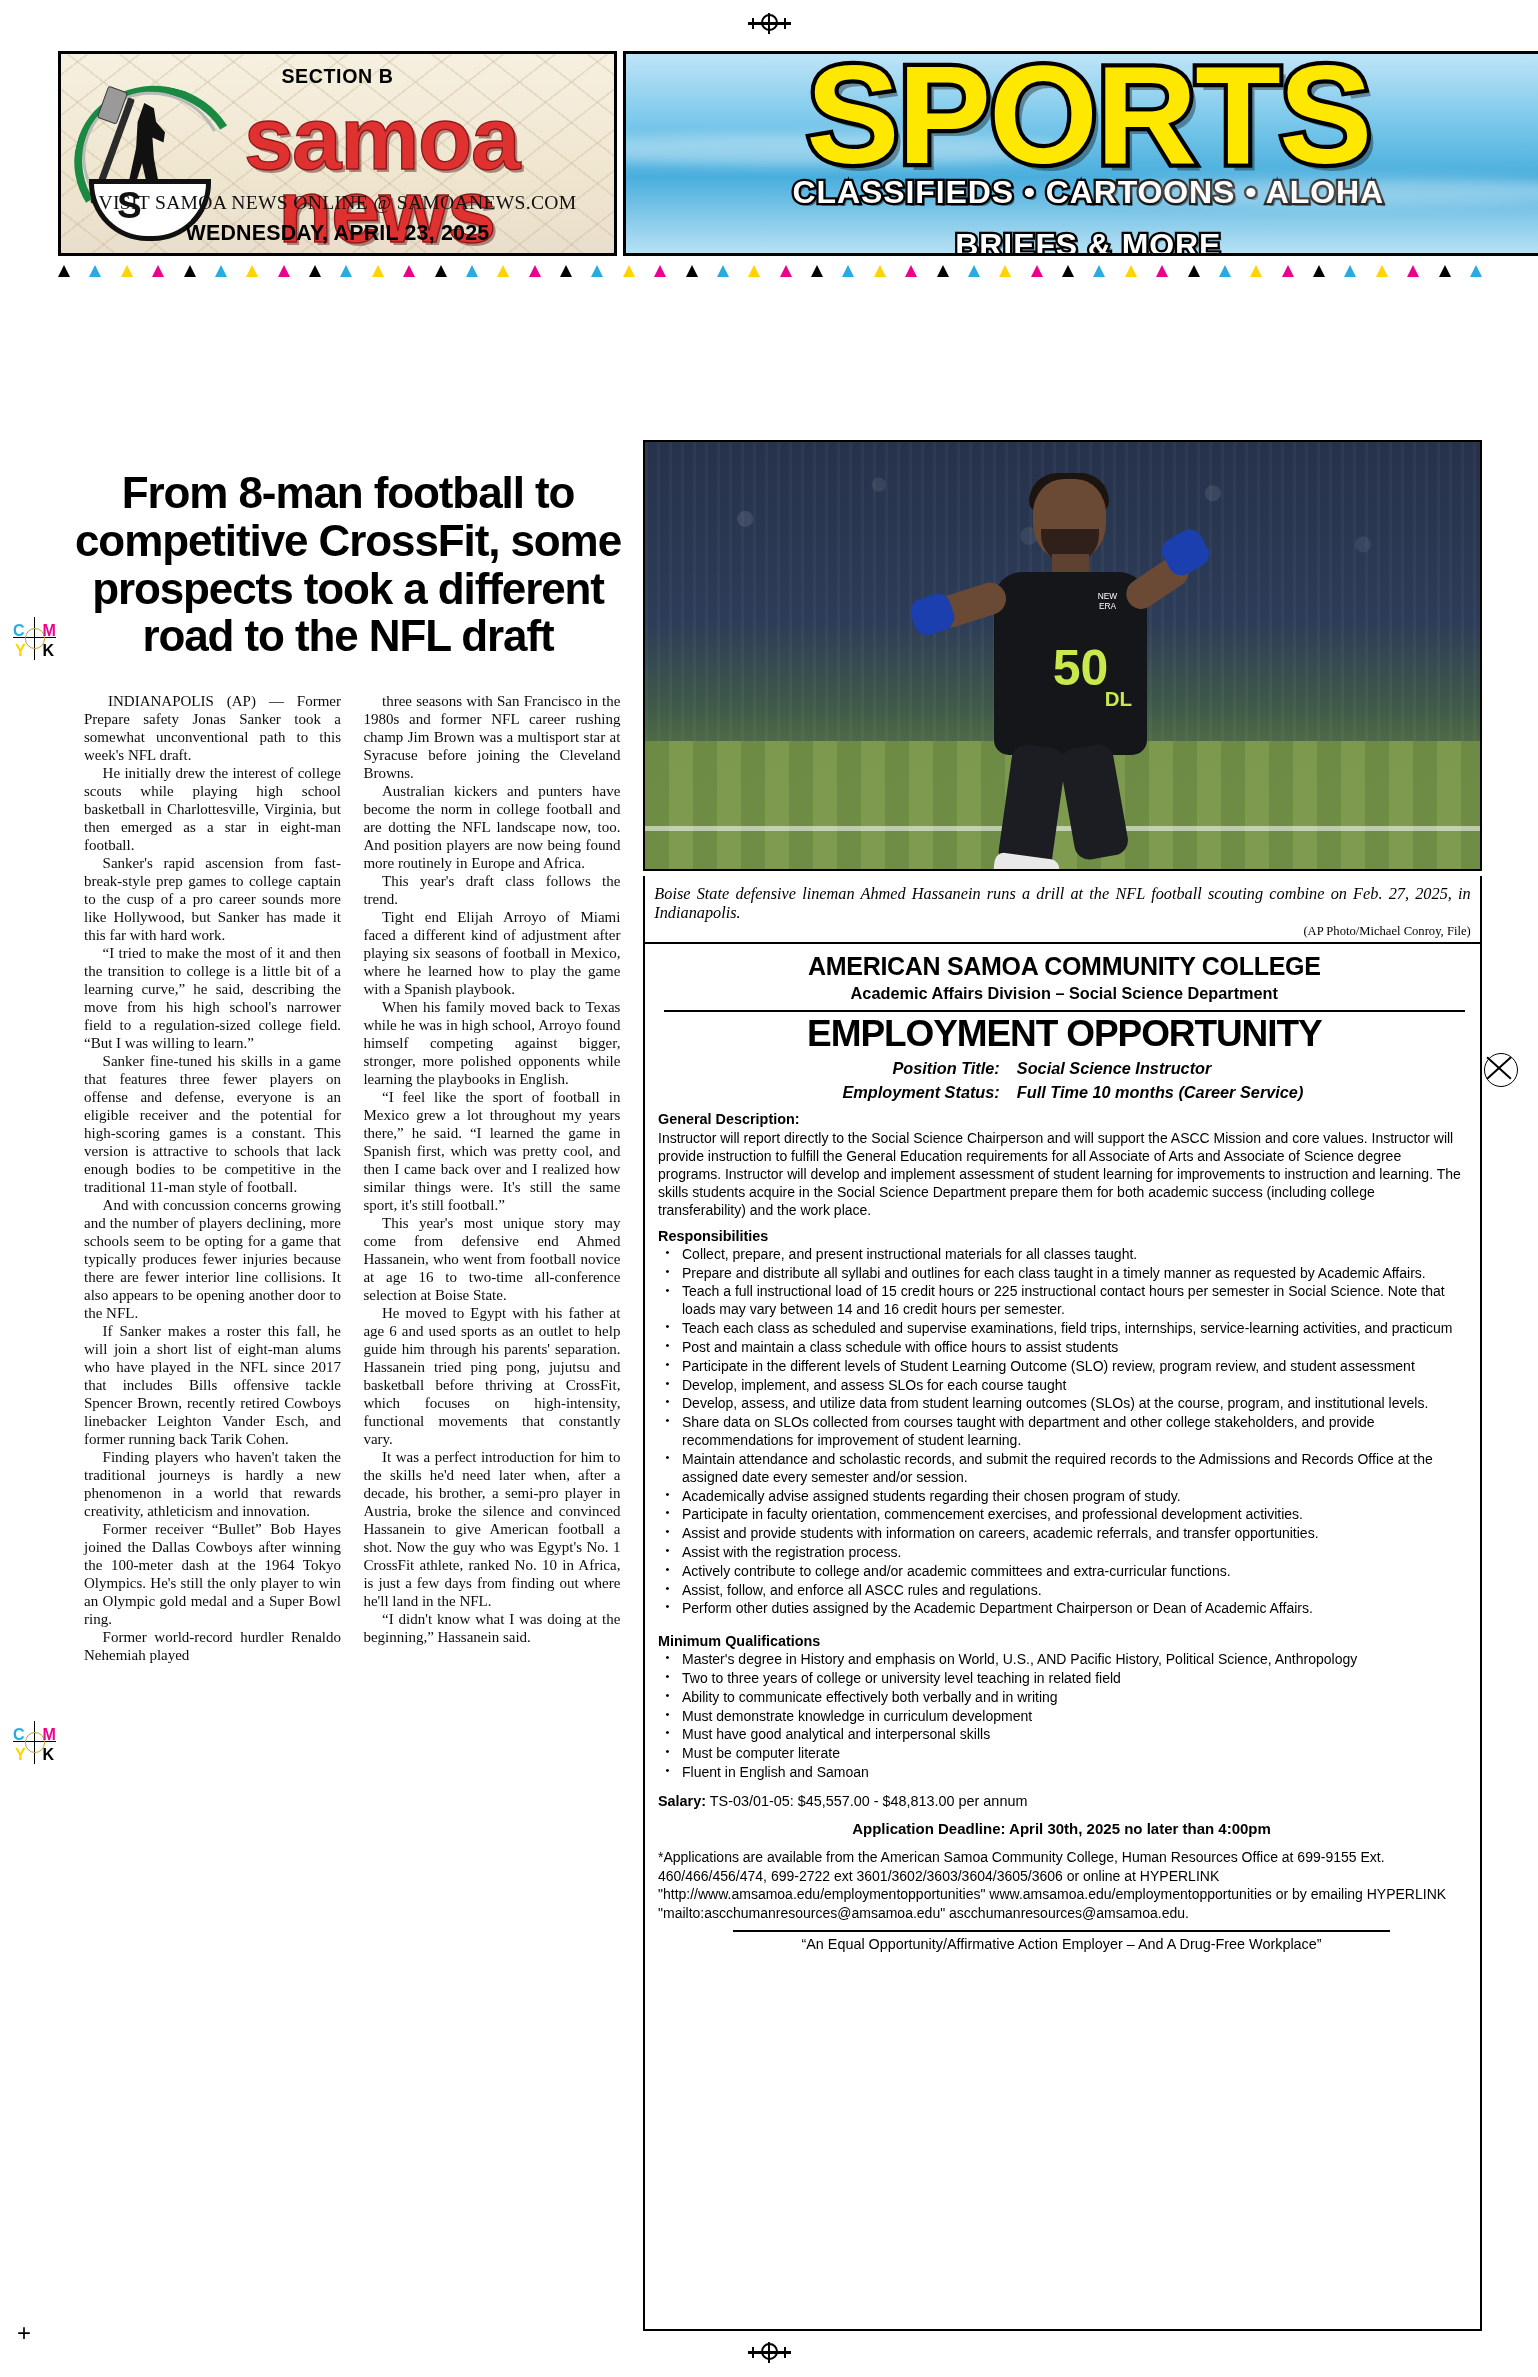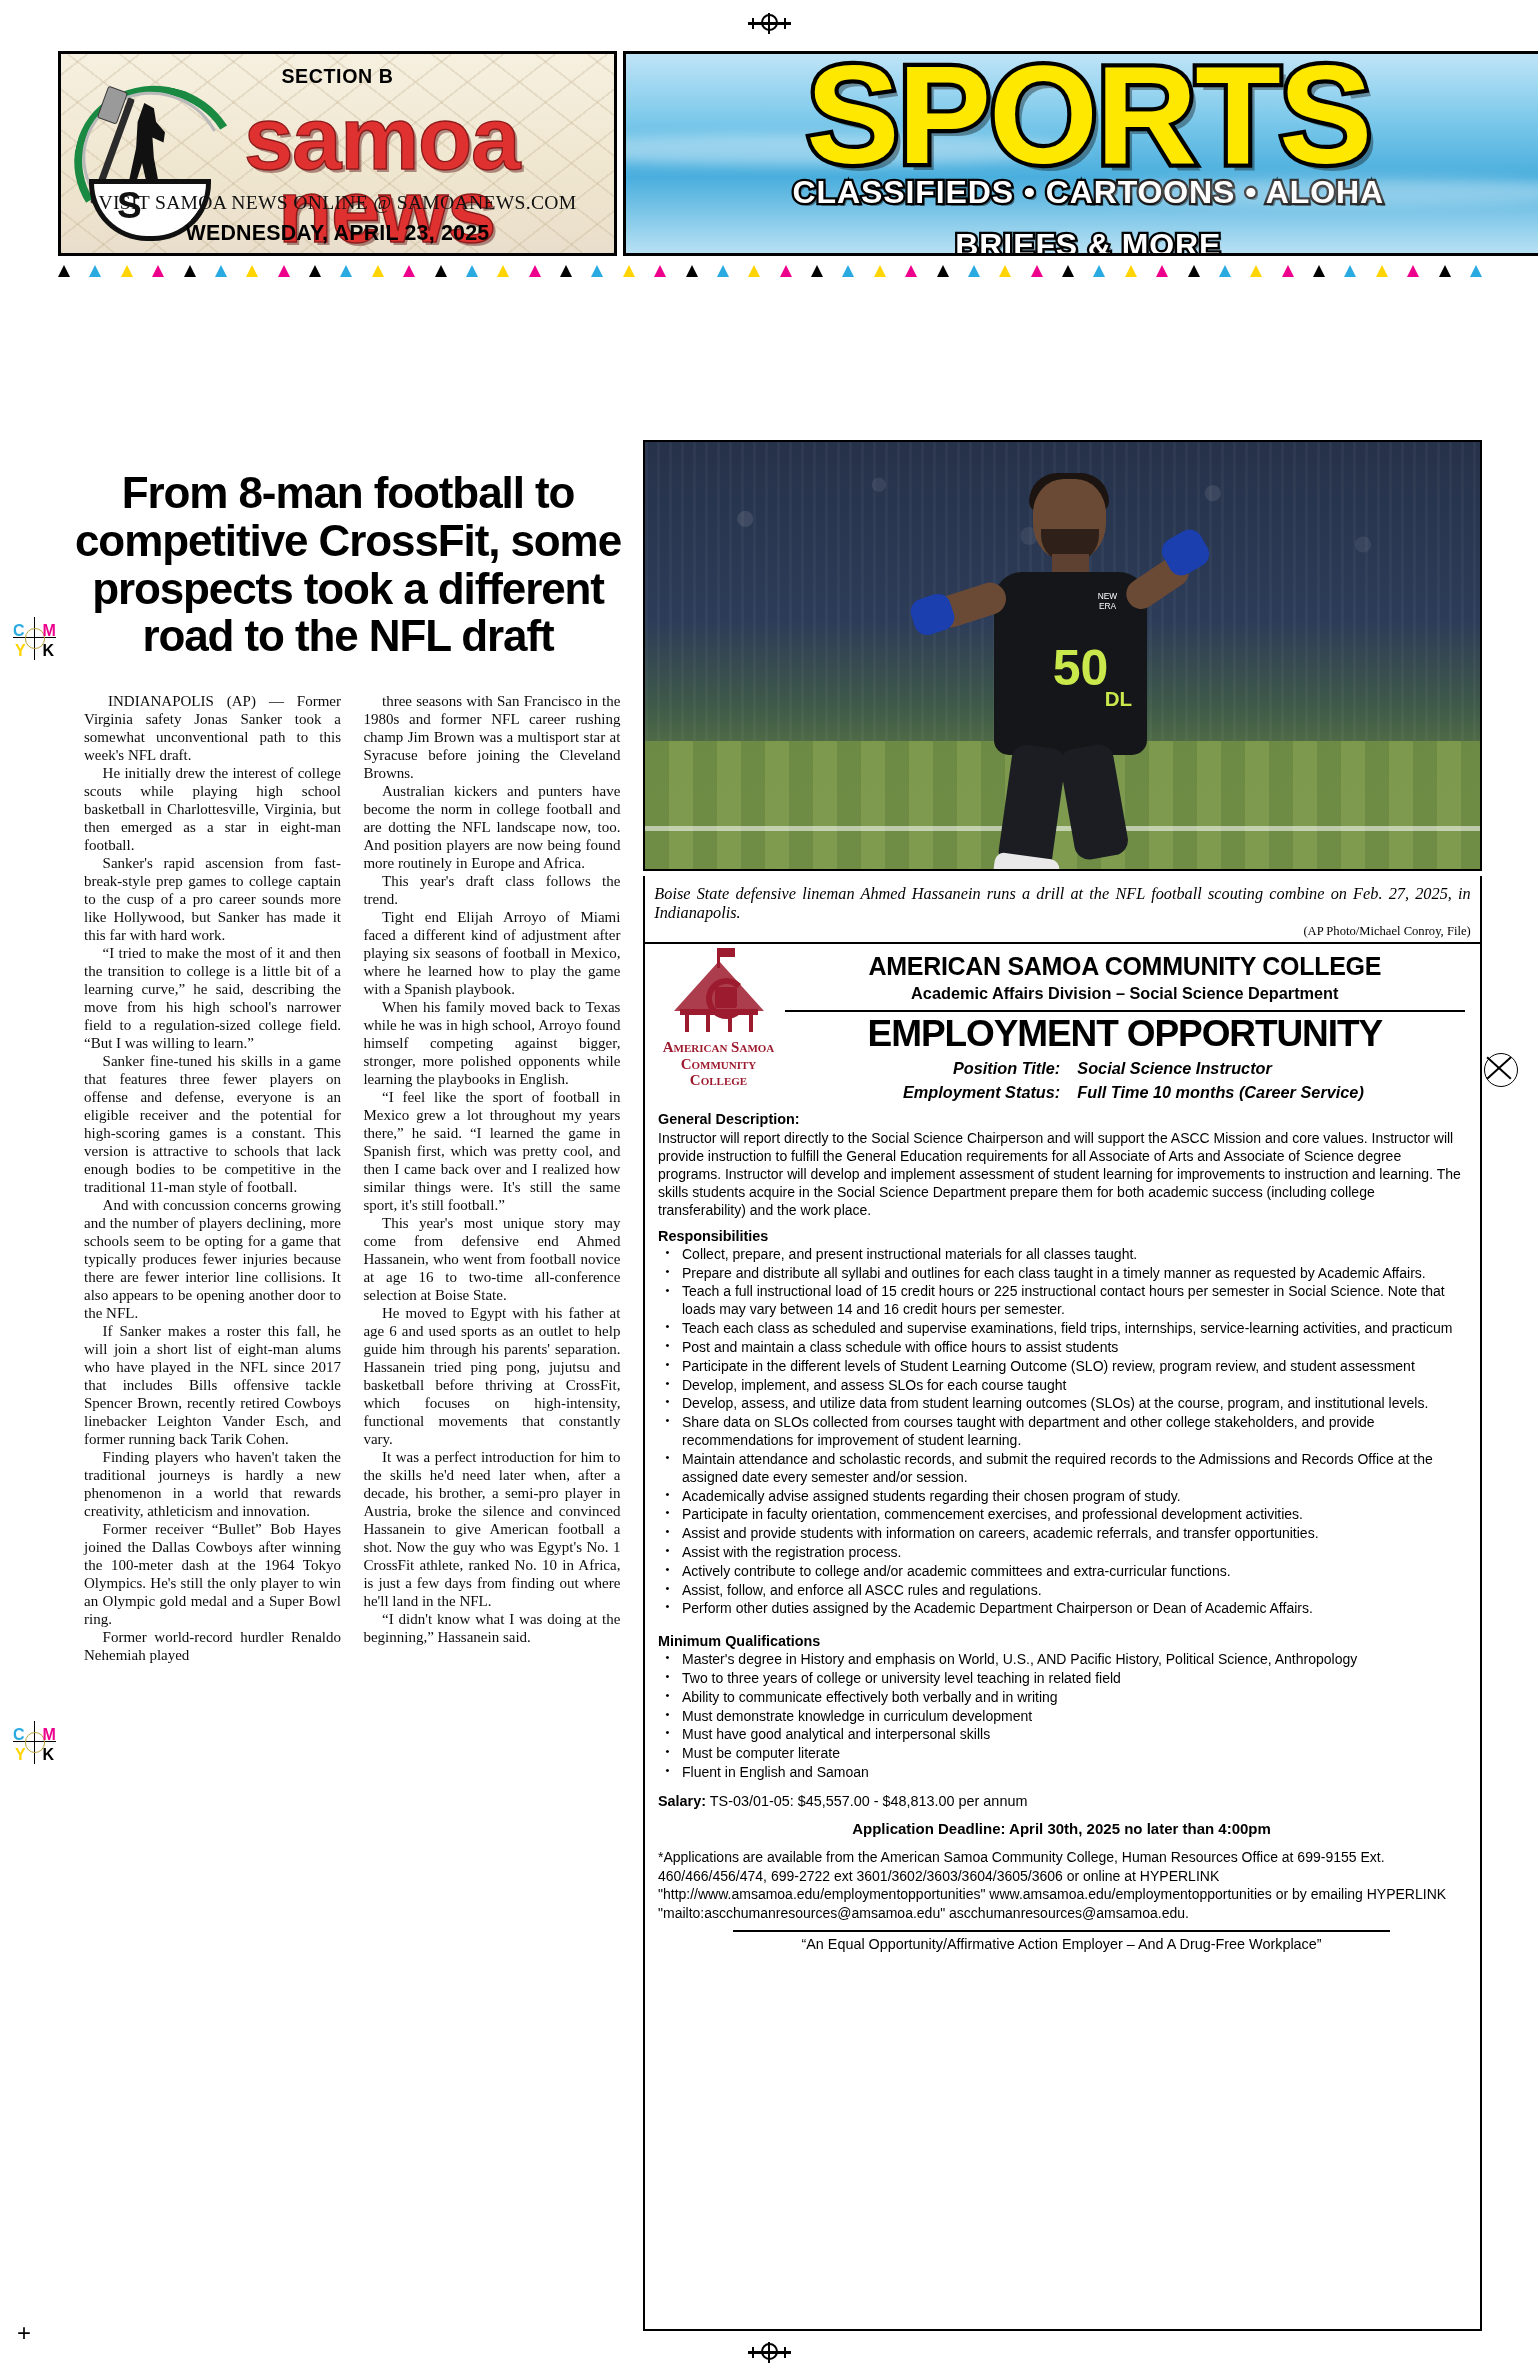--- a/index.html
+++ b/index.html
@@ -281,21 +281,21 @@
       <i style="border-bottom-color: rgb(255, 212, 0);"></i>
       <i style="border-bottom-color: rgb(236, 0, 140);"></i>
       <i style="border-bottom-color: rgb(0, 0, 0);"></i>
       <i style="border-bottom-color: rgb(41, 171, 226);"></i>
     </div>
 
   <h1 class="headline">From 8-man football to competitive CrossFit, some prospects took a different road to the NFL draft</h1>
 
   <div class="artcols">
     <div class="artcol" id="col1">
-        <p class="first">INDIANAPOLIS (AP) — Former Virginia safety Jonas Sanker took a somewhat unconventional path to this week's NFL draft.</p>
+        <p class="first">INDIANAPOLIS (AP) — Former Prepare safety Jonas Sanker took a somewhat unconventional path to this week's NFL draft.</p>
         <p>He initially drew the interest of college scouts while playing high school basketball in Charlottesville, Virginia, but then emerged as a star in eight-man football.</p>
         <p>Sanker's rapid ascension from fast-break-style prep games to college captain to the cusp of a pro career sounds more like Hollywood, but Sanker has made it this far with hard work.</p>
         <p>“I tried to make the most of it and then the transition to college is a little bit of a learning curve,” he said, describing the move from his high school's narrower field to a regulation-sized college field. “But I was willing to learn.”</p>
         <p>Sanker fine-tuned his skills in a game that features three fewer players on offense and defense, everyone is an eligible receiver and the potential for high-scoring games is a constant. This version is attractive to schools that lack enough bodies to be competitive in the traditional 11-man style of football.</p>
         <p>And with concussion concerns growing and the number of players declining, more schools seem to be opting for a game that typically produces fewer injuries because there are fewer interior line collisions. It also appears to be opening another door to the NFL.</p>
         <p>If Sanker makes a roster this fall, he will join a short list of eight-man alums who have played in the NFL since 2017 that includes Bills offensive tackle Spencer Brown, recently retired Cowboys linebacker Leighton Vander Esch, and former running back Tarik Cohen.</p>
         <p>Finding players who haven't taken the traditional journeys is hardly a new phenomenon in a world that rewards creativity, athleticism and innovation.</p>
         <p>Former receiver “Bullet” Bob Hayes joined the Dallas Cowboys after winning the 100-meter dash at the 1964 Tokyo Olympics. He's still the only player to win an Olympic gold medal and a Super Bowl ring.</p>
         <p>Former world-record hurdler Renaldo Nehemiah played</p>
       </div>
@@ -336,38 +336,20 @@
     </div>
   </div>
 
   <div class="caption">
     <div class="ctext">Boise State defensive lineman Ahmed Hassanein runs a drill at the NFL football scouting combine on Feb. 27, 2025, in Indianapolis.</div>
     <div class="credit">(AP Photo/Michael Conroy, File)</div>
   </div>
 
   <div class="adbox">
     <div class="ad-head">
-      <div class="ad-logo">
-        <div class="fale">
-          <div class="mast"></div>
-            <div class="flag"></div>
-          <div class="roof"></div>
-          <div class="c-ring"></div>
-            <div class="c-inner"></div>
-          <div class="base"></div>
-          <div class="post" style="left:11.2px;"></div>
-          <div class="post" style="left:32px;"></div>
-          <div class="post" style="left:54px;"></div>
-          <div class="post" style="left:75px;"></div>
-        </div>
-        <div class="lname">
-          <div>American Samoa</div>
-          <div>Community College</div>
-        </div>
-      </div>
       <div class="ad-title-wrap">
         <div class="ad-college">AMERICAN SAMOA COMMUNITY COLLEGE</div>
         <div class="ad-dept">Academic Affairs Division – Social Science Department</div>
         <div class="ad-rule"></div>
         <div class="ad-eo">EMPLOYMENT OPPORTUNITY</div>
         <div class="ad-pos">
           <span class="lbl">Position Title:</span>
           <span class="val">Social Science Instructor</span>
         </div>
         <div class="ad-pos">

